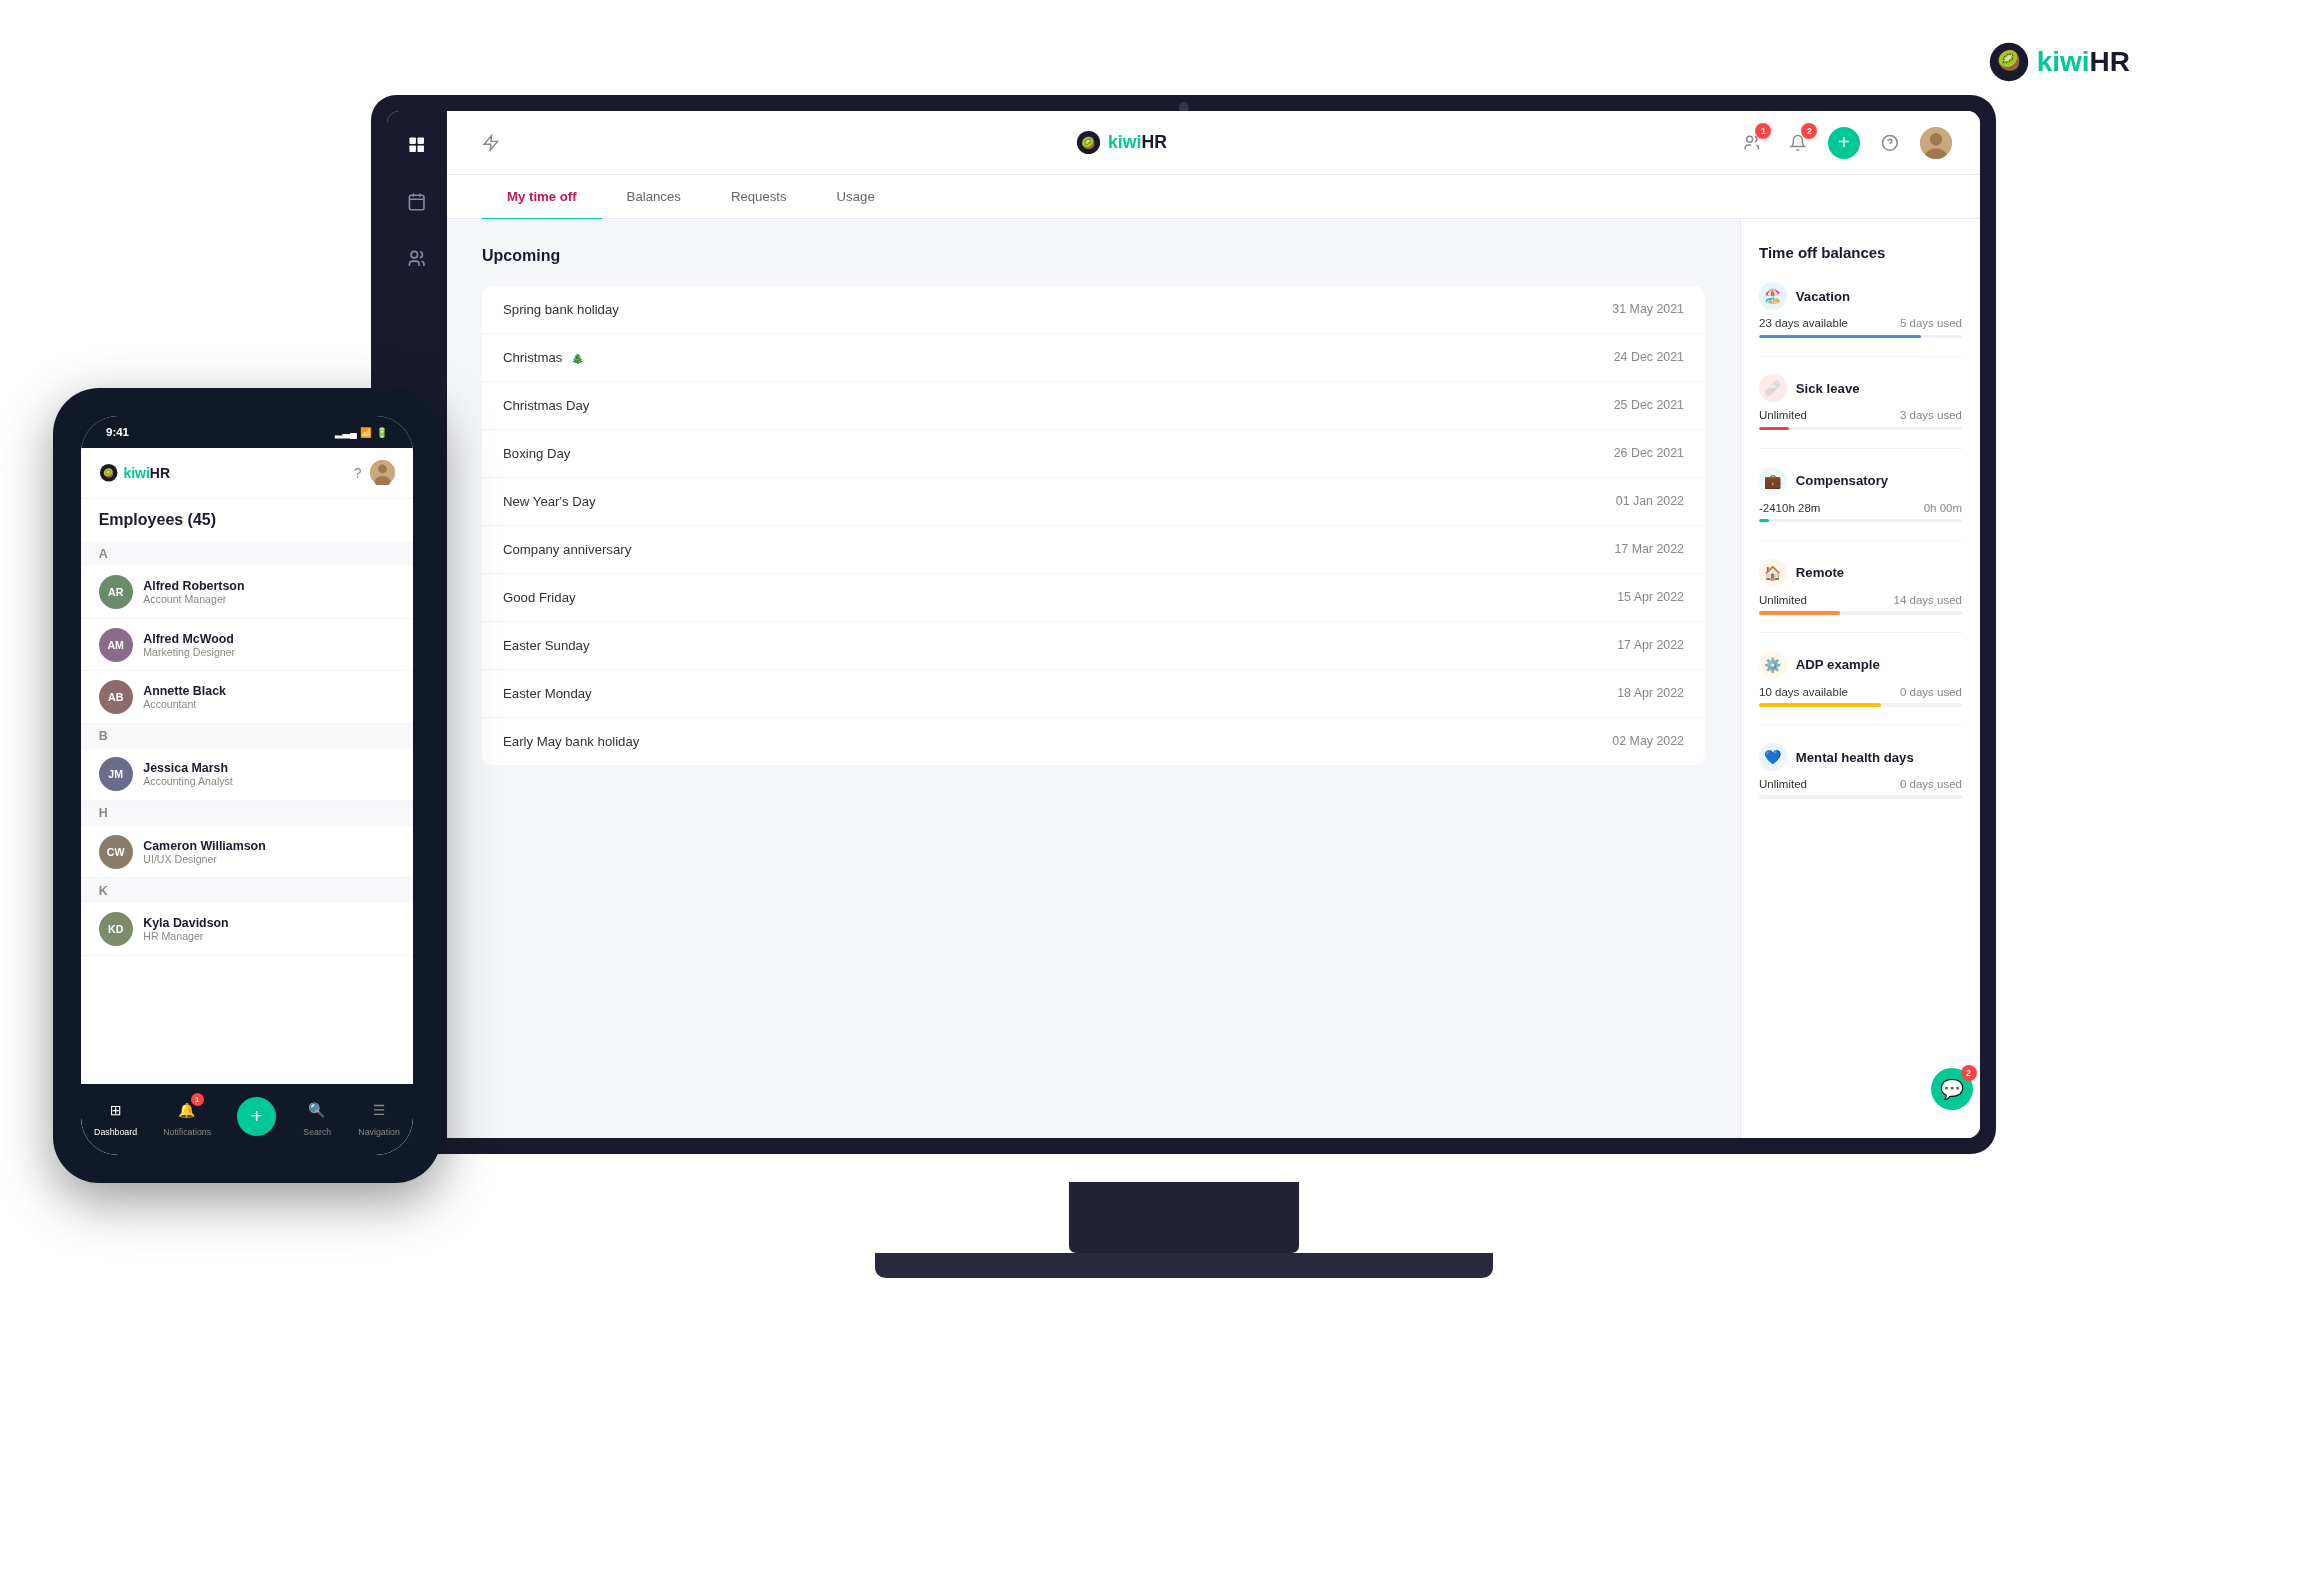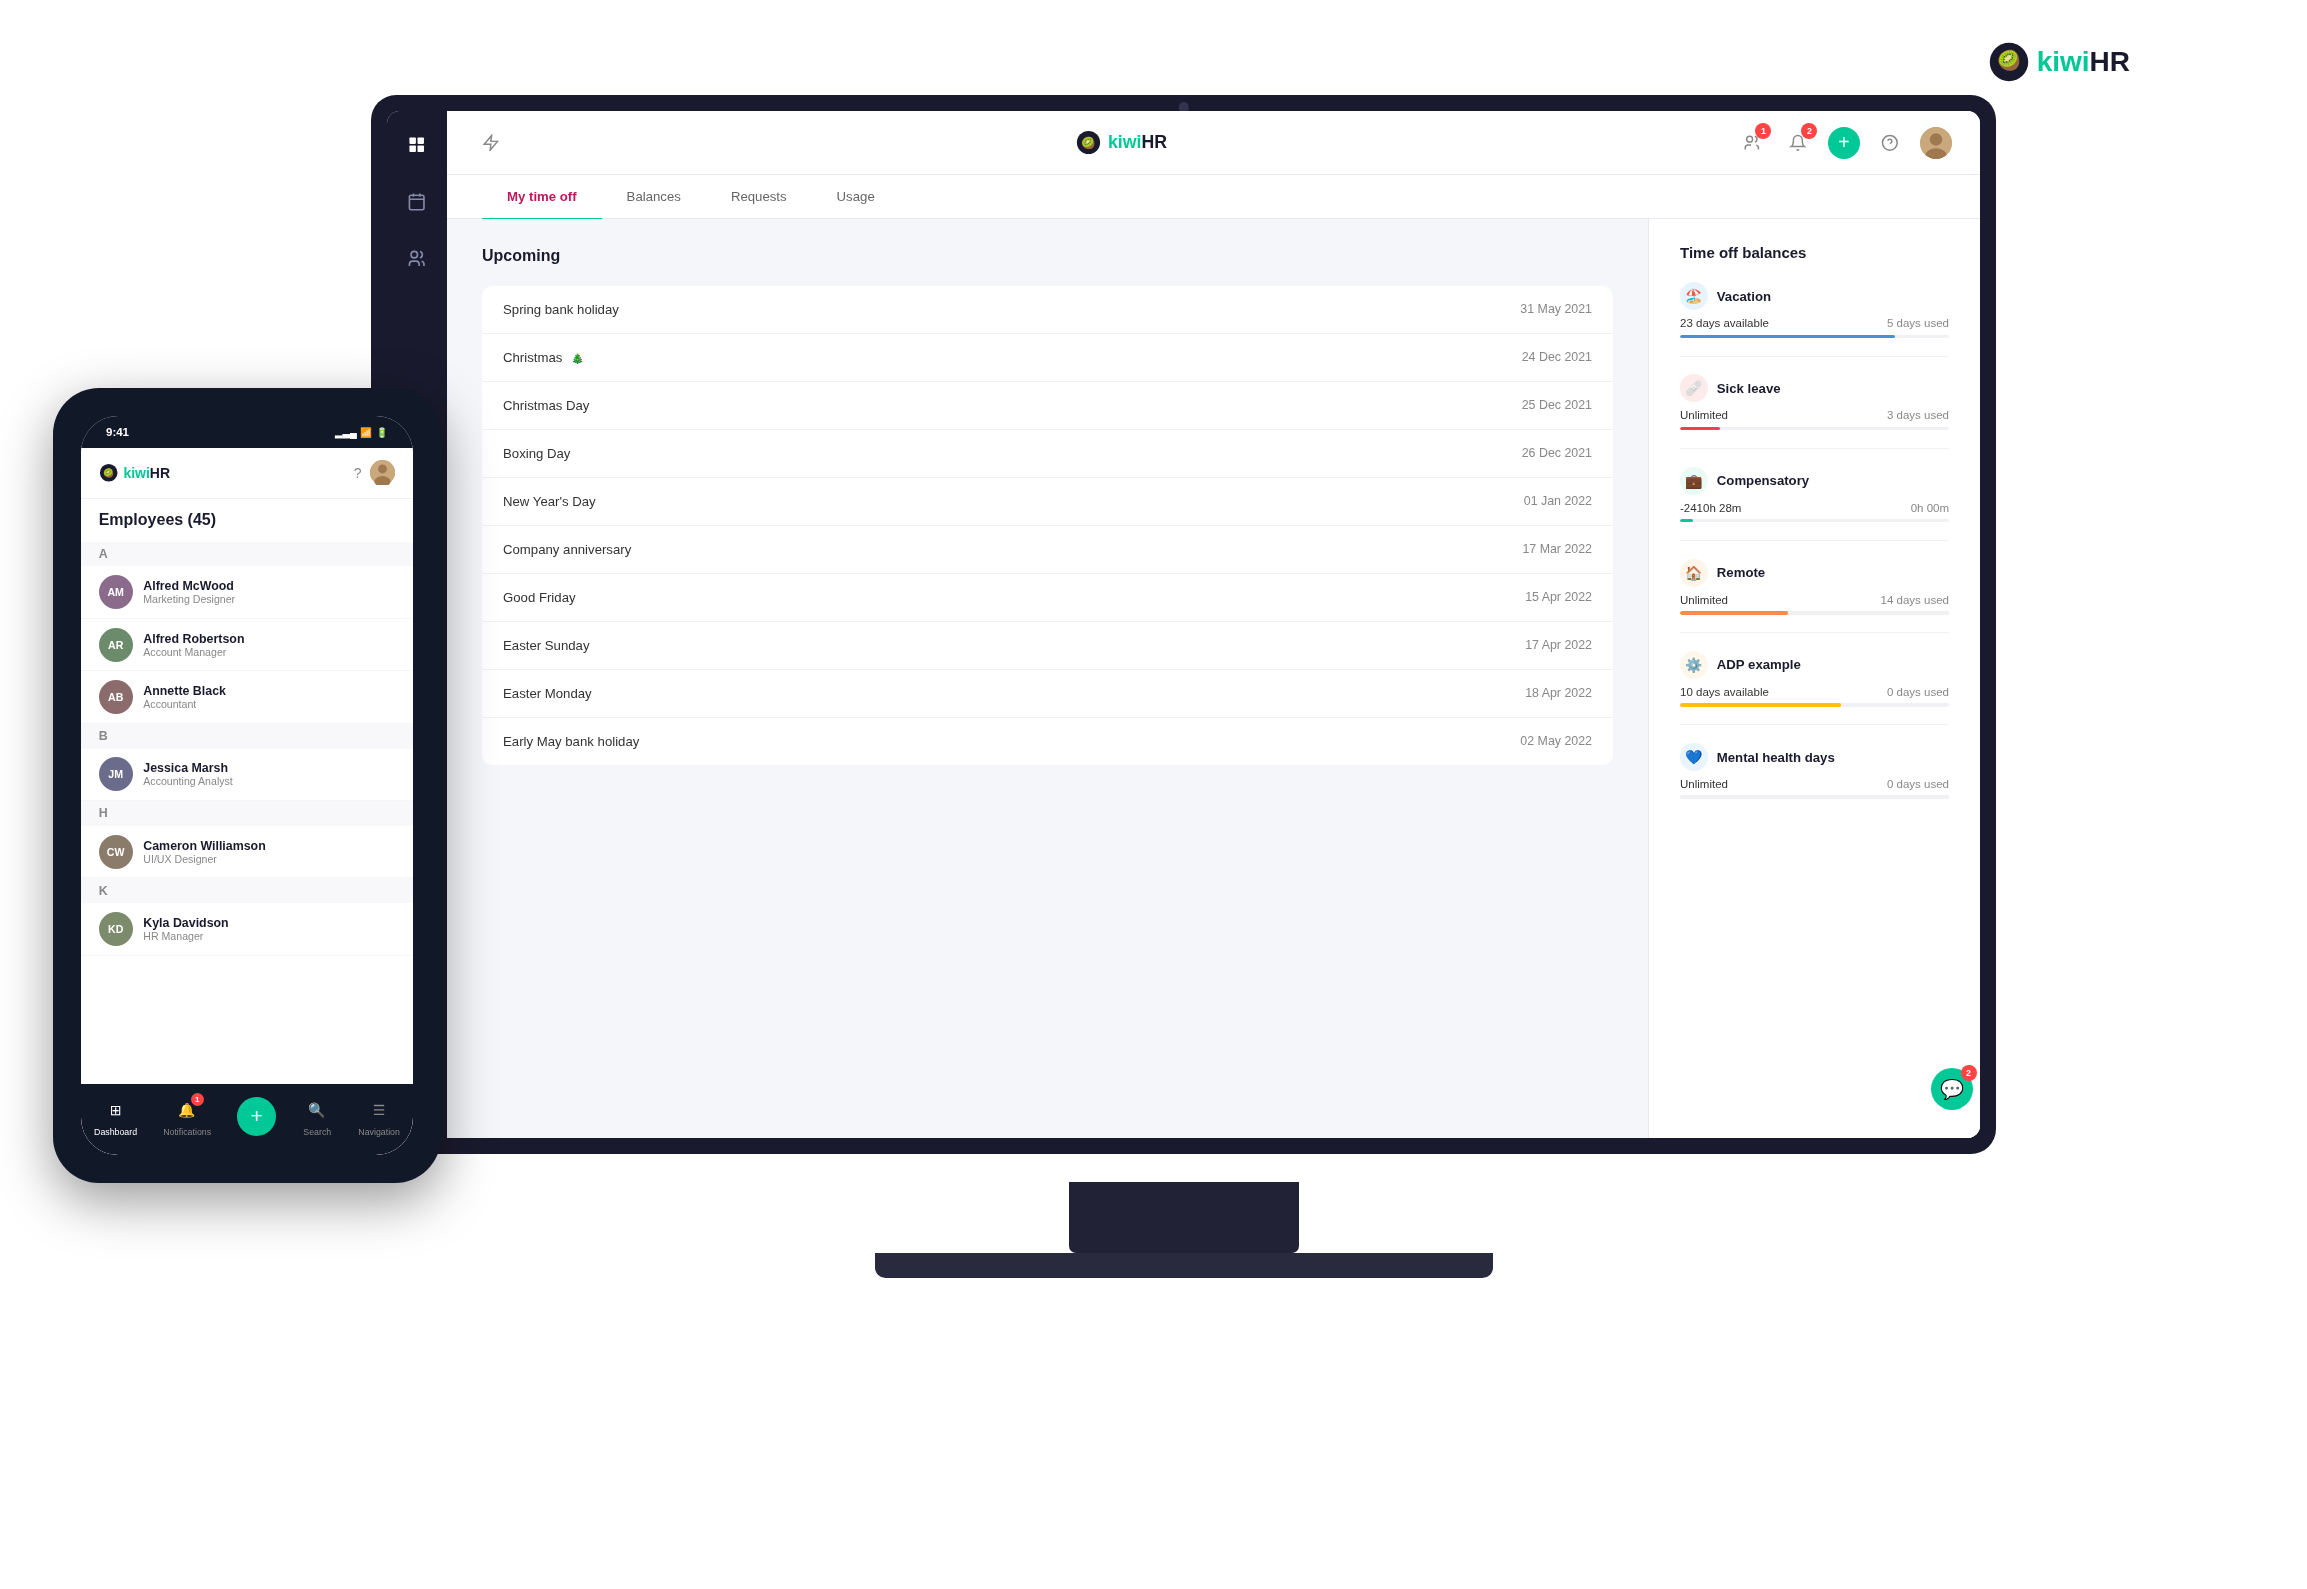--- a/index.html
+++ b/index.html
@@ -240,22 +240,22 @@
       border-bottom: 0.9px solid #f0f0f5;
       font-size: 13.2px;
       color: #333;
     }
     .upcoming-item:last-child { border-bottom: none; }
     .upcoming-date { color: #888; font-size: 12.4px; margin-left: 32px; }
     .christmas-icon { font-size: 10.6px; color: #ff6b35; margin-left: 5.3px; }
 
     
     .right-panel {
-      width: 332px;
-      padding: 25px 31px;
+      width: 240px;
+      padding: 25px 18px;
       background: white;
       border-left: 0.9px solid #e8e8f0;
       overflow-y: auto;
     }
     .panel-title {
       font-size: 15px;
       font-weight: 700;
       color: #1a1a2e;
       margin-bottom: 21px;
     }
@@ -780,31 +780,31 @@
             </svg>
           </div>
         </div>
       </div>
 
       <div class="phone-content">
         <div class="phone-section-header">Employees (45)</div>
 
         <div class="phone-list-letter">A</div>
         <div class="phone-list-item">
+          <div class="phone-emp-avatar" style="background:#6B8B6B;">AR</div>
+          <div class="phone-emp-info">
+            <span class="phone-emp-name">Alfred Robertson</span>
+            <span class="phone-emp-role">Account Manager</span>
+          </div>
+        </div>
+        <div class="phone-list-item">
           <div class="phone-emp-avatar" style="background:#8B6B8B;">AM</div>
           <div class="phone-emp-info">
             <span class="phone-emp-name">Alfred McWood</span>
             <span class="phone-emp-role">Marketing Designer</span>
-          </div>
-        </div>
-        <div class="phone-list-item">
-          <div class="phone-emp-avatar" style="background:#6B8B6B;">AR</div>
-          <div class="phone-emp-info">
-            <span class="phone-emp-name">Alfred Robertson</span>
-            <span class="phone-emp-role">Account Manager</span>
           </div>
         </div>
         <div class="phone-list-item">
           <div class="phone-emp-avatar" style="background:#8B6B6B;">AB</div>
           <div class="phone-emp-info">
             <span class="phone-emp-name">Annette Black</span>
             <span class="phone-emp-role">Accountant</span>
           </div>
         </div>
 

